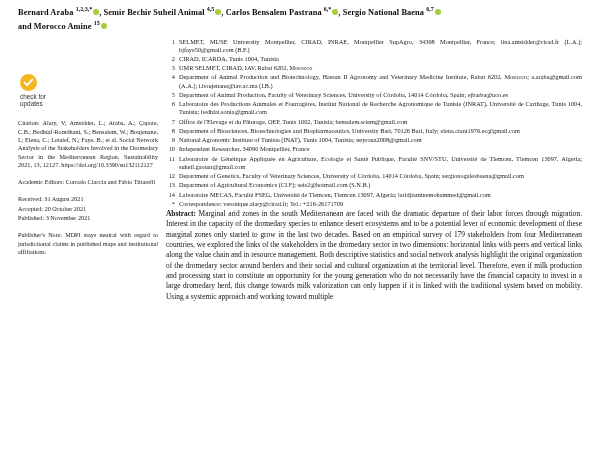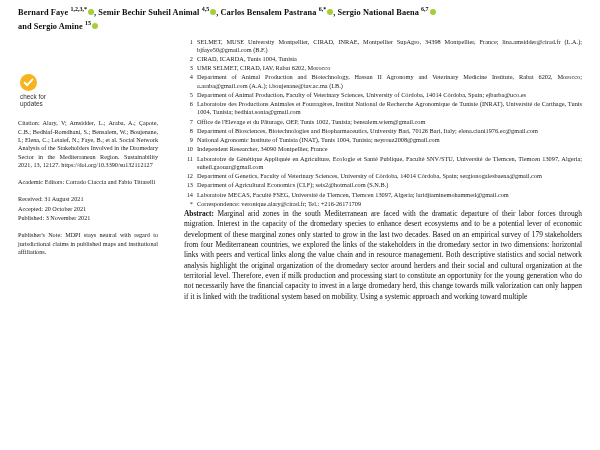--- a/index.html
+++ b/index.html
@@ -47,21 +47,21 @@
     border-radius: 50%;
     background: #a6ce39;
     position: relative;
     top: 0px;
     margin-left: 1px;
   }
 
   
   .cols {
     display: flex;
-    gap: 26px;
+    gap: 8px;
     width: 564px;
   }
   .left-col {
     width: 140px;
     flex: 0 0 140px;
     padding-top: 38px;
   }
   .right-col {
     flex: 1 1 auto;
     padding-top: 2px;
@@ -138,22 +138,22 @@
     margin: 0;
   }
   .abstract b { font-weight: bold; }
 </style>
 </head>
 <body>
 
 <div class="page">
 
   <div class="authors">
-    <span>Bernard Faye </span><sup>1,2,3,*</sup><span class="orcid"></span><span>, Semir Bechir Suheil Animal </span><sup>4,5</sup><span class="orcid"></span><span>, Carlos Bensalem Pastrana </span><sup>6,*</sup><span class="orcid"></span><span>, Sergio National Baena </span><sup>6,7</sup><span class="orcid"></span><br>
-    <span>and Sergio Amine </span><sup>15</sup><span class="orcid"></span>
+    <span>Bernard Araba </span><sup>1,2,3,*</sup><span class="orcid"></span><span>, Semir Bechir Suheil Animal </span><sup>4,5</sup><span class="orcid"></span><span>, Carlos Bensalem Pastrana </span><sup>6,*</sup><span class="orcid"></span><span>, Sergio National Baena </span><sup>6,7</sup><span class="orcid"></span><br>
+    <span>and Morocco Amine </span><sup>15</sup><span class="orcid"></span>
   </div>
 
   <div class="cols">
 
     <div class="left-col">
 
       <div class="badge">
         <div class="badge-mark">
           <svg width="11" height="11" viewBox="0 0 11 11" aria-hidden="true">
             <path d="M1.6 5.6 L4.2 8.2 L9.3 2.6" fill="none" stroke="#ffffff" stroke-width="2" stroke-linecap="round" stroke-linejoin="round"></path>

